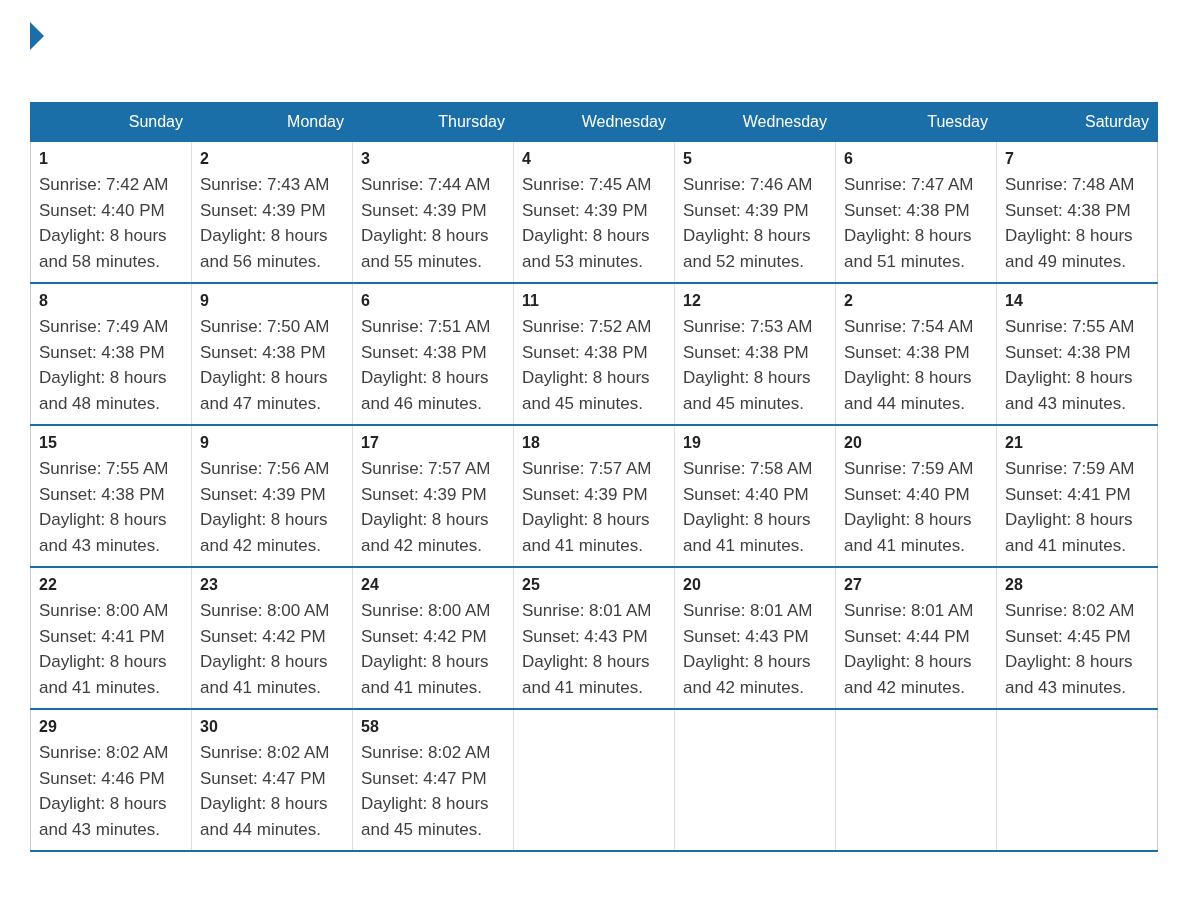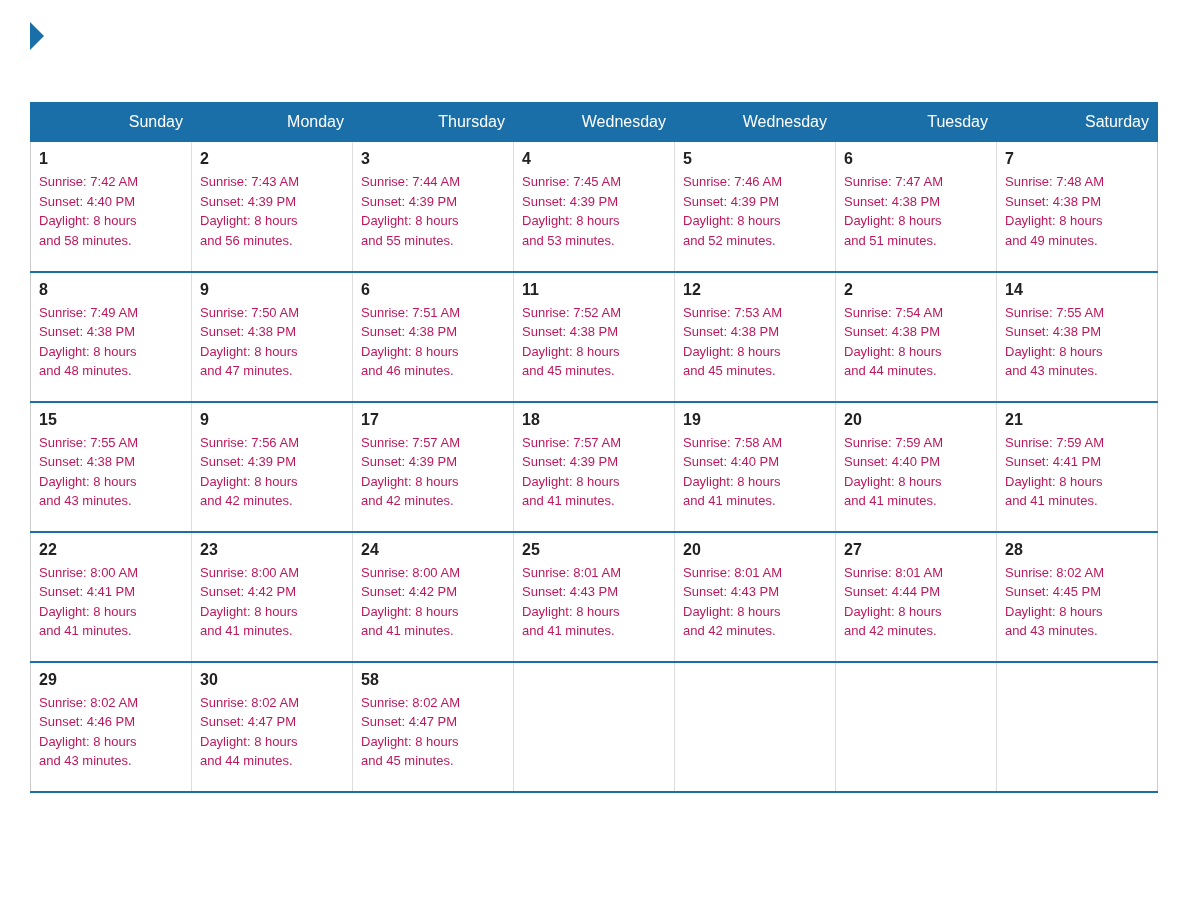--- a/index.html
+++ b/index.html
@@ -92,22 +92,22 @@
       border-right: 1px solid #ccc;
     }
     .day-number {
       font-size: 16px;
       font-weight: bold;
       color: #222;
       margin-bottom: 4px;
       display: block;
     }
     .day-info {
-      font-size: 13px;
-      color: #be185d;
+      font-size: 17px;
+      color: #404040;
       line-height: 1.5;
     }
     .empty-cell {
       background: #fff;
     }
   </style>
 </head>
 <body>
 
 <div class="header">

